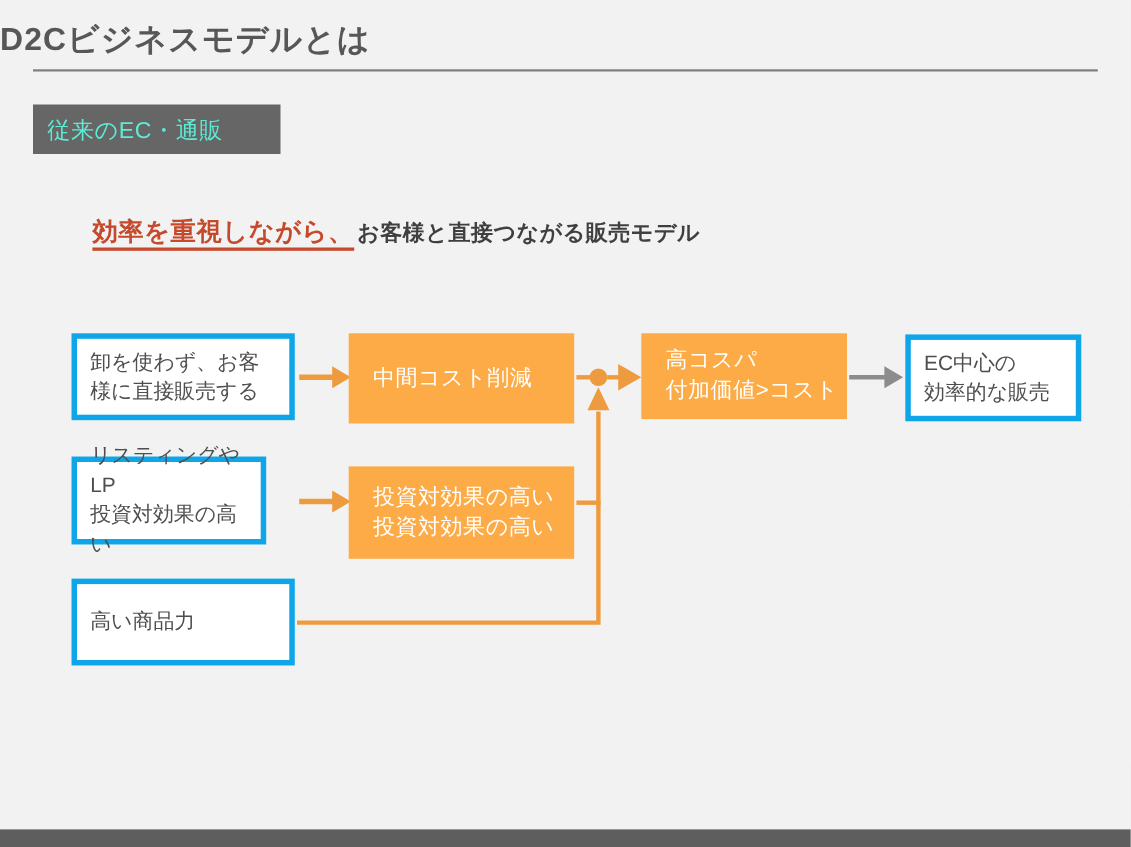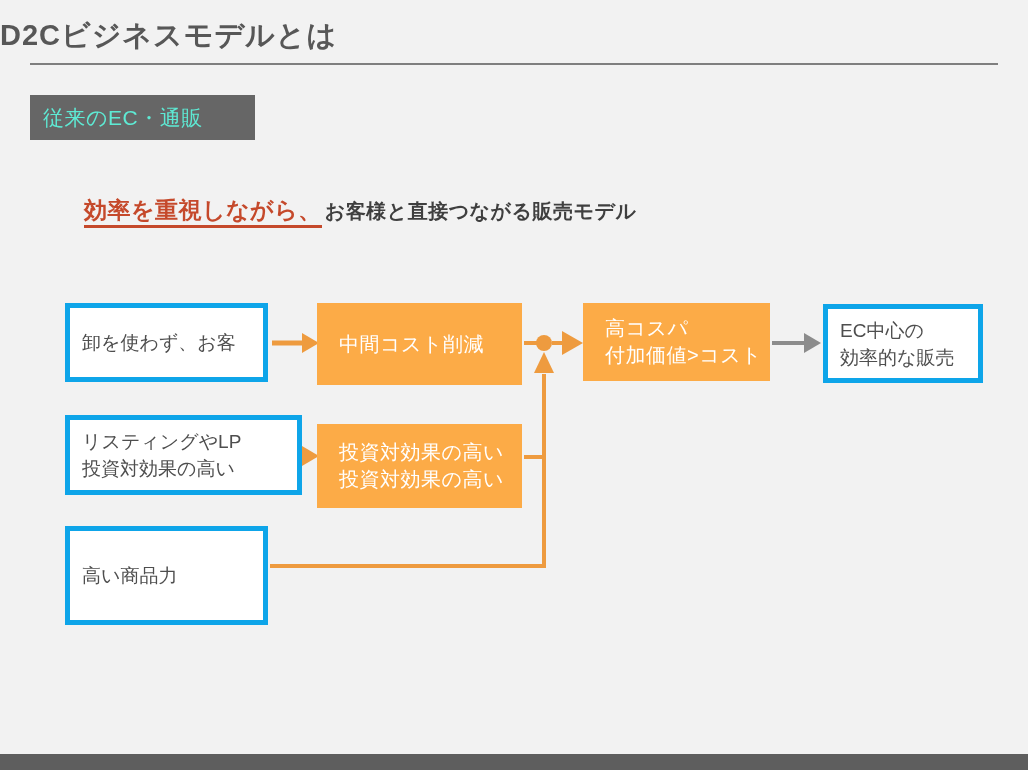--- a/index.html
+++ b/index.html
@@ -111,31 +111,32 @@
 
     <g>
       <path d="M772,343 L806,343" stroke="#8C8C8C" stroke-width="4" fill="none"></path>
       <polygon points="804,333 804,353 821,343" fill="#8C8C8C"></polygon>
     </g>
   </svg>
 
   <div class="box white-box" style="left:65px;top:303px;width:203px;height:79px">
     <div class="box-text">
       <span>卸を使わず、お客</span>
+      <span>様に直接販売する</span>
     </div>
   </div>
 
-  <div class="box white-box" style="left:65px;top:415px;width:237px;height:80px">
+  <div class="box white-box" style="left:65px;top:415px;width:177px;height:80px">
     <div class="box-text">
       <span>リスティングやLP</span>
       <span>投資対効果の高い</span>
     </div>
   </div>
 
-  <div class="box white-box" style="left:65px;top:526px;width:203px;height:99px">
+  <div class="box white-box" style="left:65px;top:526px;width:203px;height:79px">
     <div class="box-text">
       <span>高い商品力</span>
     </div>
   </div>
 
   <div class="box orange-box" style="left:317px;top:303px;width:205px;height:82px">
     <div class="box-text">
       <span>中間コスト削減</span>
     </div>
   </div>

